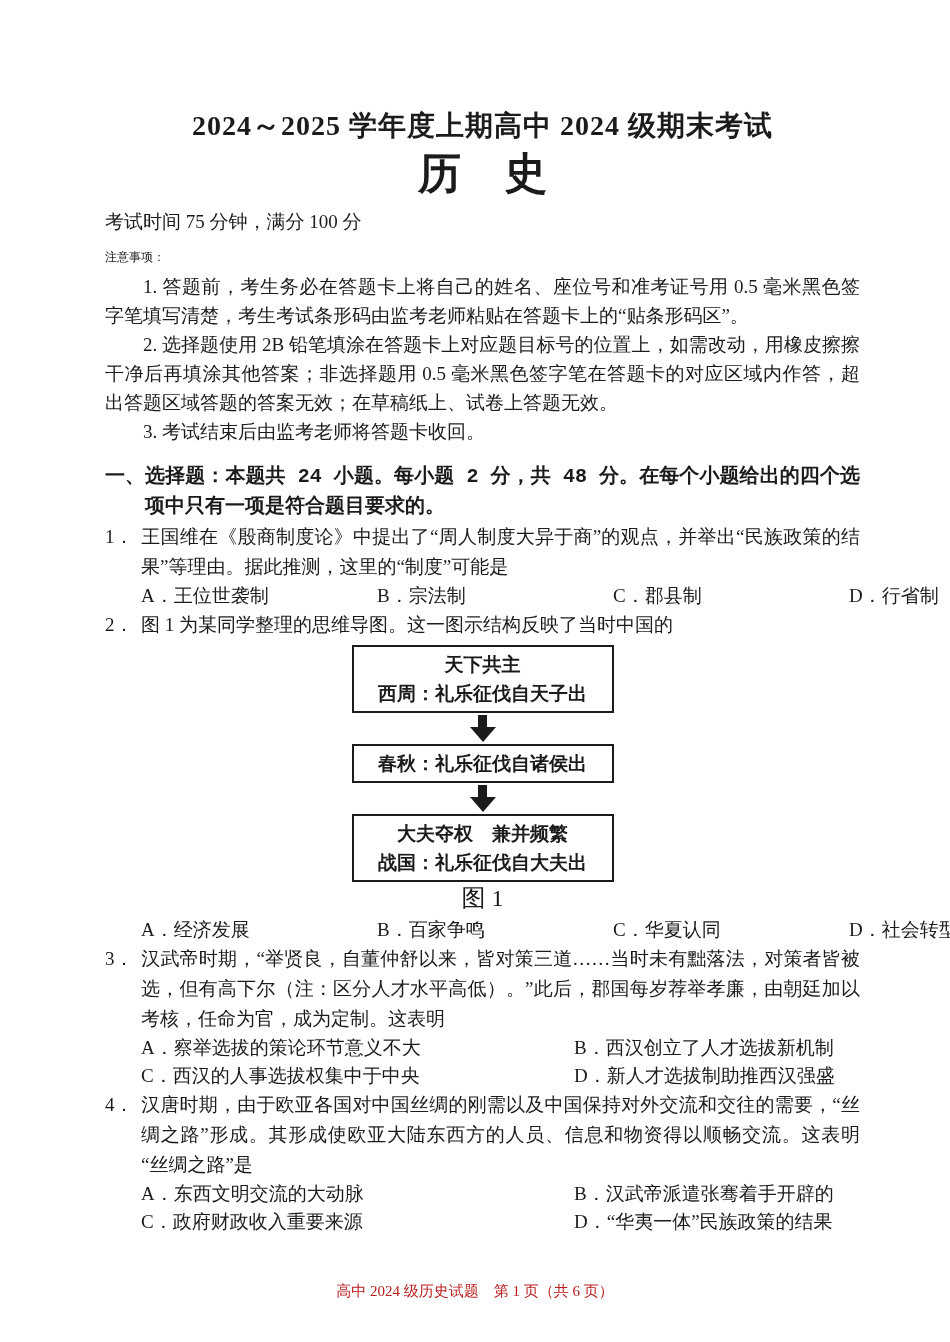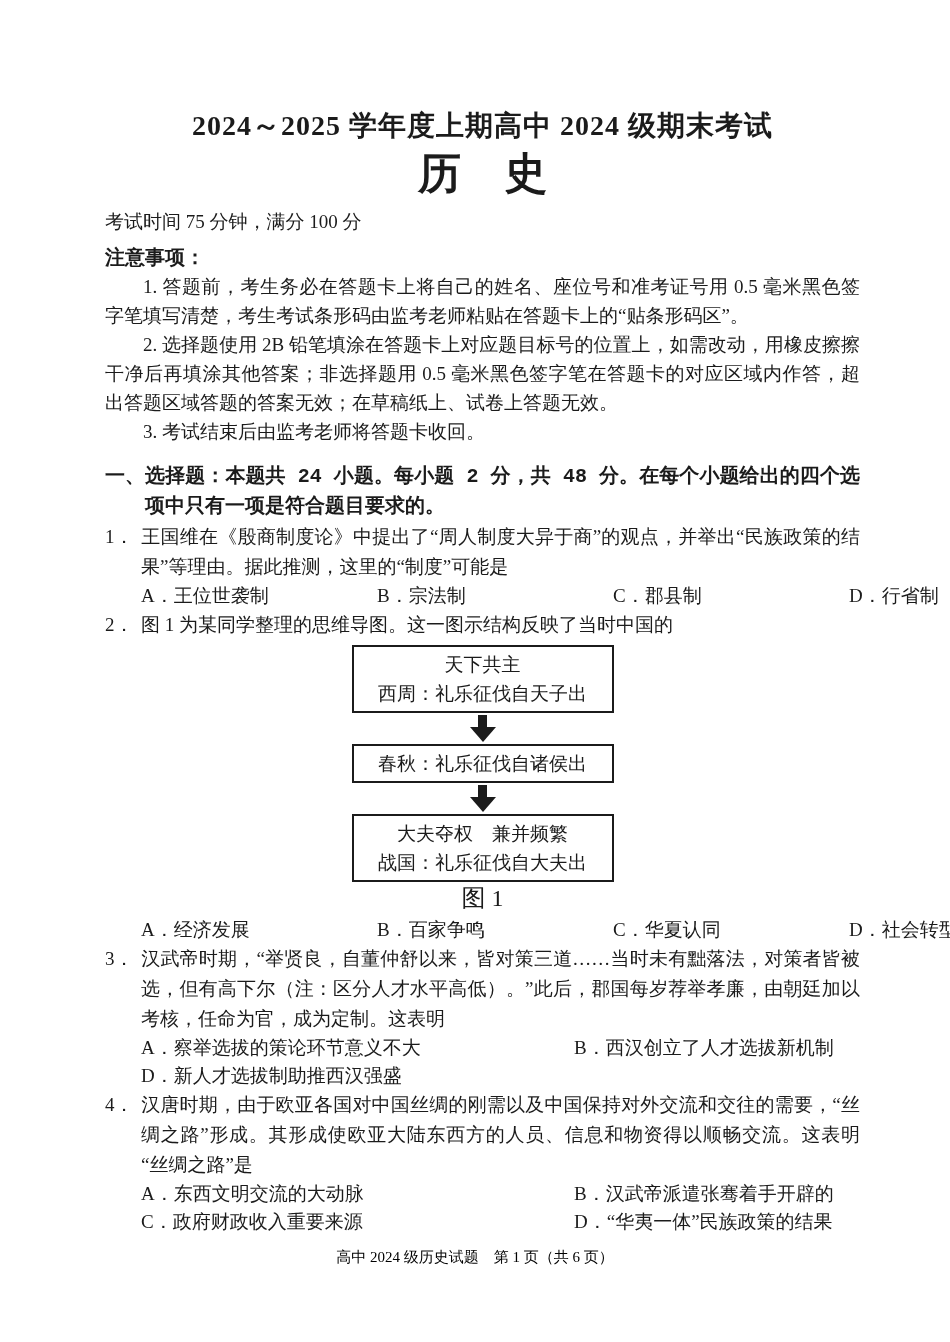--- a/index.html
+++ b/index.html
@@ -19,21 +19,21 @@
     line-height:32px; letter-spacing:1px; margin:0;
   }
   .hd-subject {
     font-size:43px; font-weight:bold; text-align:center;
     line-height:52px; margin:6px 0 0 0;
   }
   .hd-info { font-size:19px; text-align:left; line-height:24px; margin-top:10px; }
 
   .notice-heading {
     font-family:"Liberation Sans","DejaVu Sans",sans-serif;
-    font-weight:bold; font-size:20px; line-height:30px; margin-top:8px;
+    font-weight:normal; font-size:12px; line-height:30px; margin-top:8px;
   }
   .notice p {
     margin:0; font-size:19px; line-height:29px;
     text-indent:38px; text-align:justify;
   }
 
   .section-head {
     font-family:Liberation Mono, monospace;
     font-weight:bold; font-size:20px; line-height:30px;
     margin-top:16px; padding-left:40px; text-align:justify;
@@ -50,36 +50,36 @@
   .opts-4 .opt { width:195px; flex:0 0 auto; }
   .opts-4 .opt:last-child { width:auto; }
   .opts-2 .opt { width:392px; flex:0 0 auto; }
   .opts-2 .opt:last-child { width:auto; }
 
   .figure { margin-top:5px; }
   .fig-box {
     box-sizing:border-box; width:262px; margin:0 auto;
     border:2.5px solid #1b1b1b;
     font-family:"Liberation Sans","DejaVu Sans",sans-serif;
-    font-weight:normal; font-size:19px; line-height:29px;
+    font-weight:bold; font-size:19px; line-height:29px;
     text-align:center; padding:3px 6px; background:#fff;
   }
   .fig-arrow { display:flex; flex-direction:column; align-items:center; padding:2px 0; }
   .arrow-stem { width:9px; height:12px; background:#1b1b1b; }
   .arrow-head {
     width:0; height:0;
     border-left:13px solid transparent;
     border-right:13px solid transparent;
     border-top:15px solid #1b1b1b;
   }
   .fig-caption { text-align:center; font-size:24px; line-height:28px; margin:2px 0 4px 0; }
 
   .footer {
-    position:absolute; left:0; right:0; top:1240px;
-    text-align:center; font-size:15px; color:#000000;
+    position:absolute; left:0; right:0; top:1274px;
+    text-align:center; font-size:15px; color:#b91c1c;
     white-space:pre;
   }
 </style>
 </head>
 <body>
 
 <div class="page">
   <div class="content">
 
     <h1 class="hd-session">2024～2025 学年度上期高中 2024 级期末考试</h1>
@@ -139,20 +139,21 @@
       </div>
     </div>
 
     <div>
       <p class="q"><span class="qnum">3．</span><span>汉武帝时期，“举贤良，自董仲舒以来，皆对策三道……当时未有黜落法，对策者皆被选，但有高下尔（注：区分人才水平高低）。”此后，郡国每岁荐举孝廉，由朝廷加以考核，任命为官，成为定制。这表明</span></p>
       <div class="opts opts-2">
         <span class="opt">A．察举选拔的策论环节意义不大</span>
         <span class="opt">B．西汉创立了人才选拔新机制</span>
       </div>
       <div class="opts opts-2">
+        <span class="opt">C．西汉的人事选拔权集中于中央</span>
         <span class="opt">D．新人才选拔制助推西汉强盛</span>
       </div>
     </div>
 
     <div>
       <p class="q"><span class="qnum">4．</span><span>汉唐时期，由于欧亚各国对中国丝绸的刚需以及中国保持对外交流和交往的需要，“丝绸之路”形成。其形成使欧亚大陆东西方的人员、信息和物资得以顺畅交流。这表明“丝绸之路”是</span></p>
       <div class="opts opts-2">
         <span class="opt">A．东西文明交流的大动脉</span>
         <span class="opt">B．汉武帝派遣张骞着手开辟的</span>
       </div>

